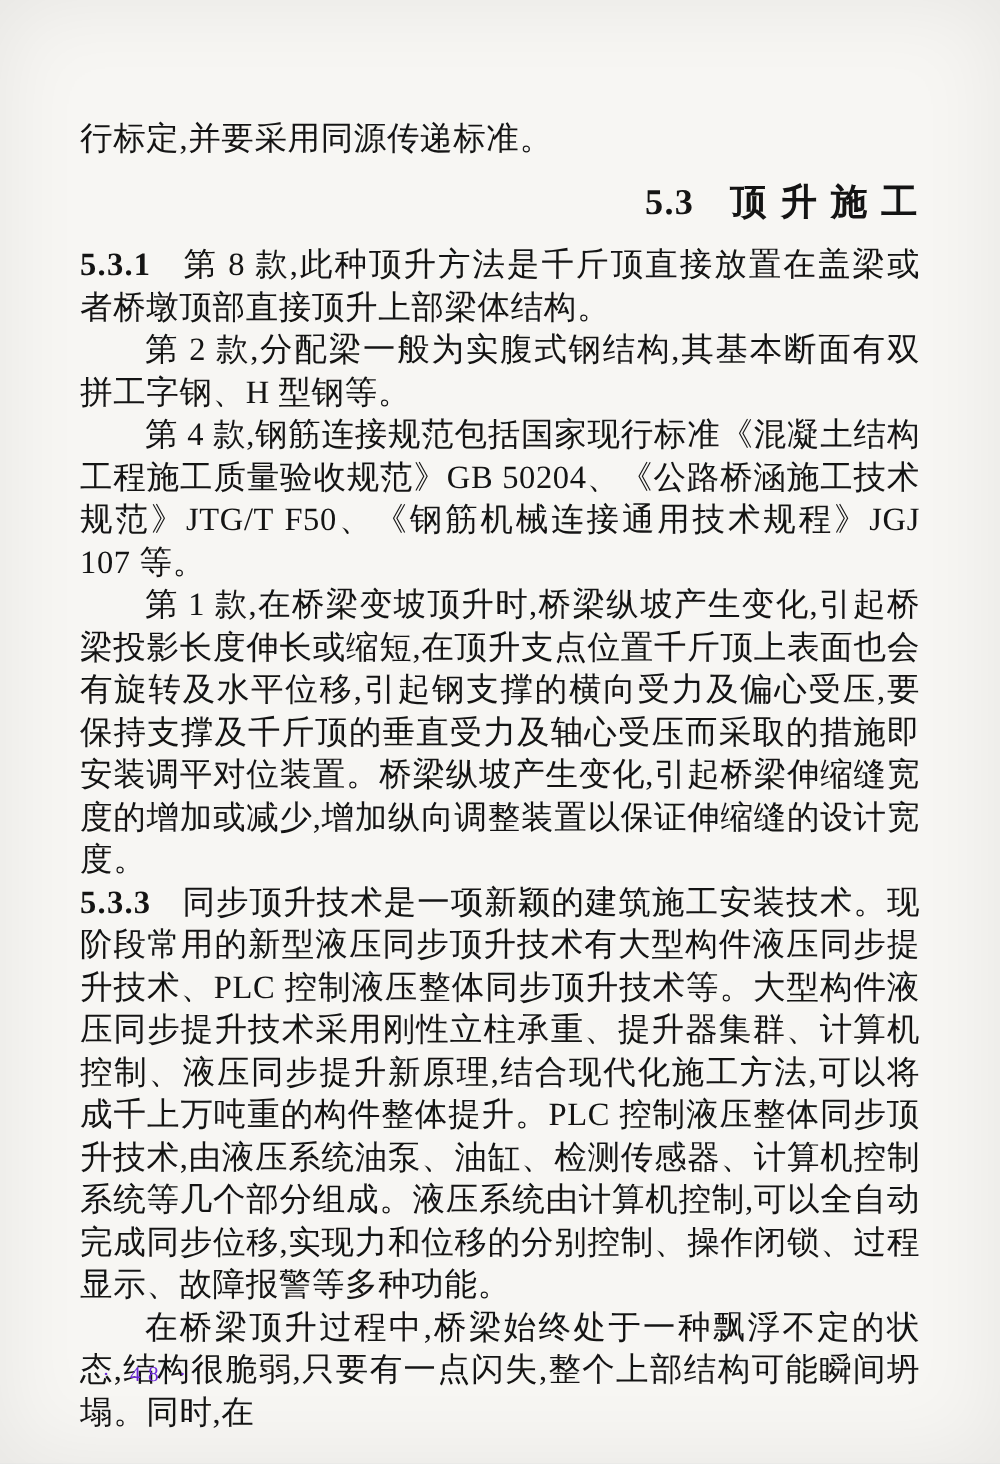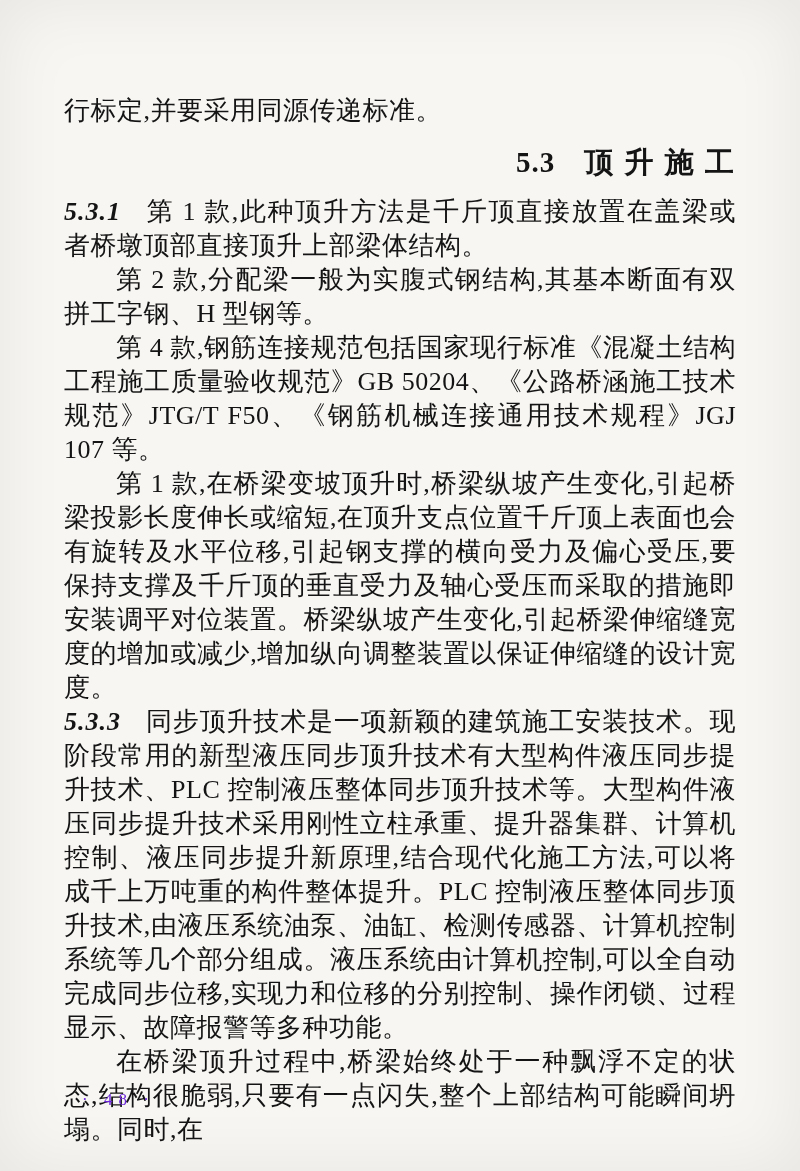--- a/index.html
+++ b/index.html
@@ -45,21 +45,20 @@
   .heading .h-num {
     margin-right: 1em;
     letter-spacing: 1px;
   }
   .heading .h-title {
     letter-spacing: 2px;
   }
   .para .num {
     font-weight: bold;
     letter-spacing: 1px;
-    font-style: italic;
   }
   .para .num:not(:empty) {
     margin-right: 0.95em;
   }
   .para.indent {
     text-indent: 2em;
   }
   .page-number {
     position: absolute;
     left: 82px;
@@ -74,21 +73,21 @@
 
 <div class="page">
   <div class="content">
 
     <p class="intro">行标定,并要采用同源传递标准。</p>
 
     <h2 class="heading">
       <span class="h-num">5.3</span><span class="h-title">顶 升 施 工</span>
     </h2>
 
-    <p class="para"><span class="num">5.3.1</span><span>第 1 款,此种顶升方法是千斤顶直接放置在盖梁或者桥墩顶部直接顶升上部梁体结构。</span></p>
+    <p class="para"><span class="num">5.3.1</span><span>第 8 款,此种顶升方法是千斤顶直接放置在盖梁或者桥墩顶部直接顶升上部梁体结构。</span></p>
 
     <p class="para indent"><span class="num"></span><span>第 2 款,分配梁一般为实腹式钢结构,其基本断面有双拼工字钢、H 型钢等。</span></p>
 
     <p class="para indent"><span class="num"></span><span>第 4 款,钢筋连接规范包括国家现行标准《混凝土结构工程施工质量验收规范》GB 50204、《公路桥涵施工技术规范》JTG/T F50、《钢筋机械连接通用技术规程》JGJ 107 等。</span></p>
 
     <p class="para indent"><span class="num"></span><span>第 1 款,在桥梁变坡顶升时,桥梁纵坡产生变化,引起桥梁投影长度伸长或缩短,在顶升支点位置千斤顶上表面也会有旋转及水平位移,引起钢支撑的横向受力及偏心受压,要保持支撑及千斤顶的垂直受力及轴心受压而采取的措施即安装调平对位装置。桥梁纵坡产生变化,引起桥梁伸缩缝宽度的增加或减少,增加纵向调整装置以保证伸缩缝的设计宽度。</span></p>
 
 
     <p class="para"><span class="num">5.3.3</span><span>同步顶升技术是一项新颖的建筑施工安装技术。现阶段常用的新型液压同步顶升技术有大型构件液压同步提升技术、PLC 控制液压整体同步顶升技术等。大型构件液压同步提升技术采用刚性立柱承重、提升器集群、计算机控制、液压同步提升新原理,结合现代化施工方法,可以将成千上万吨重的构件整体提升。PLC 控制液压整体同步顶升技术,由液压系统油泵、油缸、检测传感器、计算机控制系统等几个部分组成。液压系统由计算机控制,可以全自动完成同步位移,实现力和位移的分别控制、操作闭锁、过程显示、故障报警等多种功能。</span></p>
 

